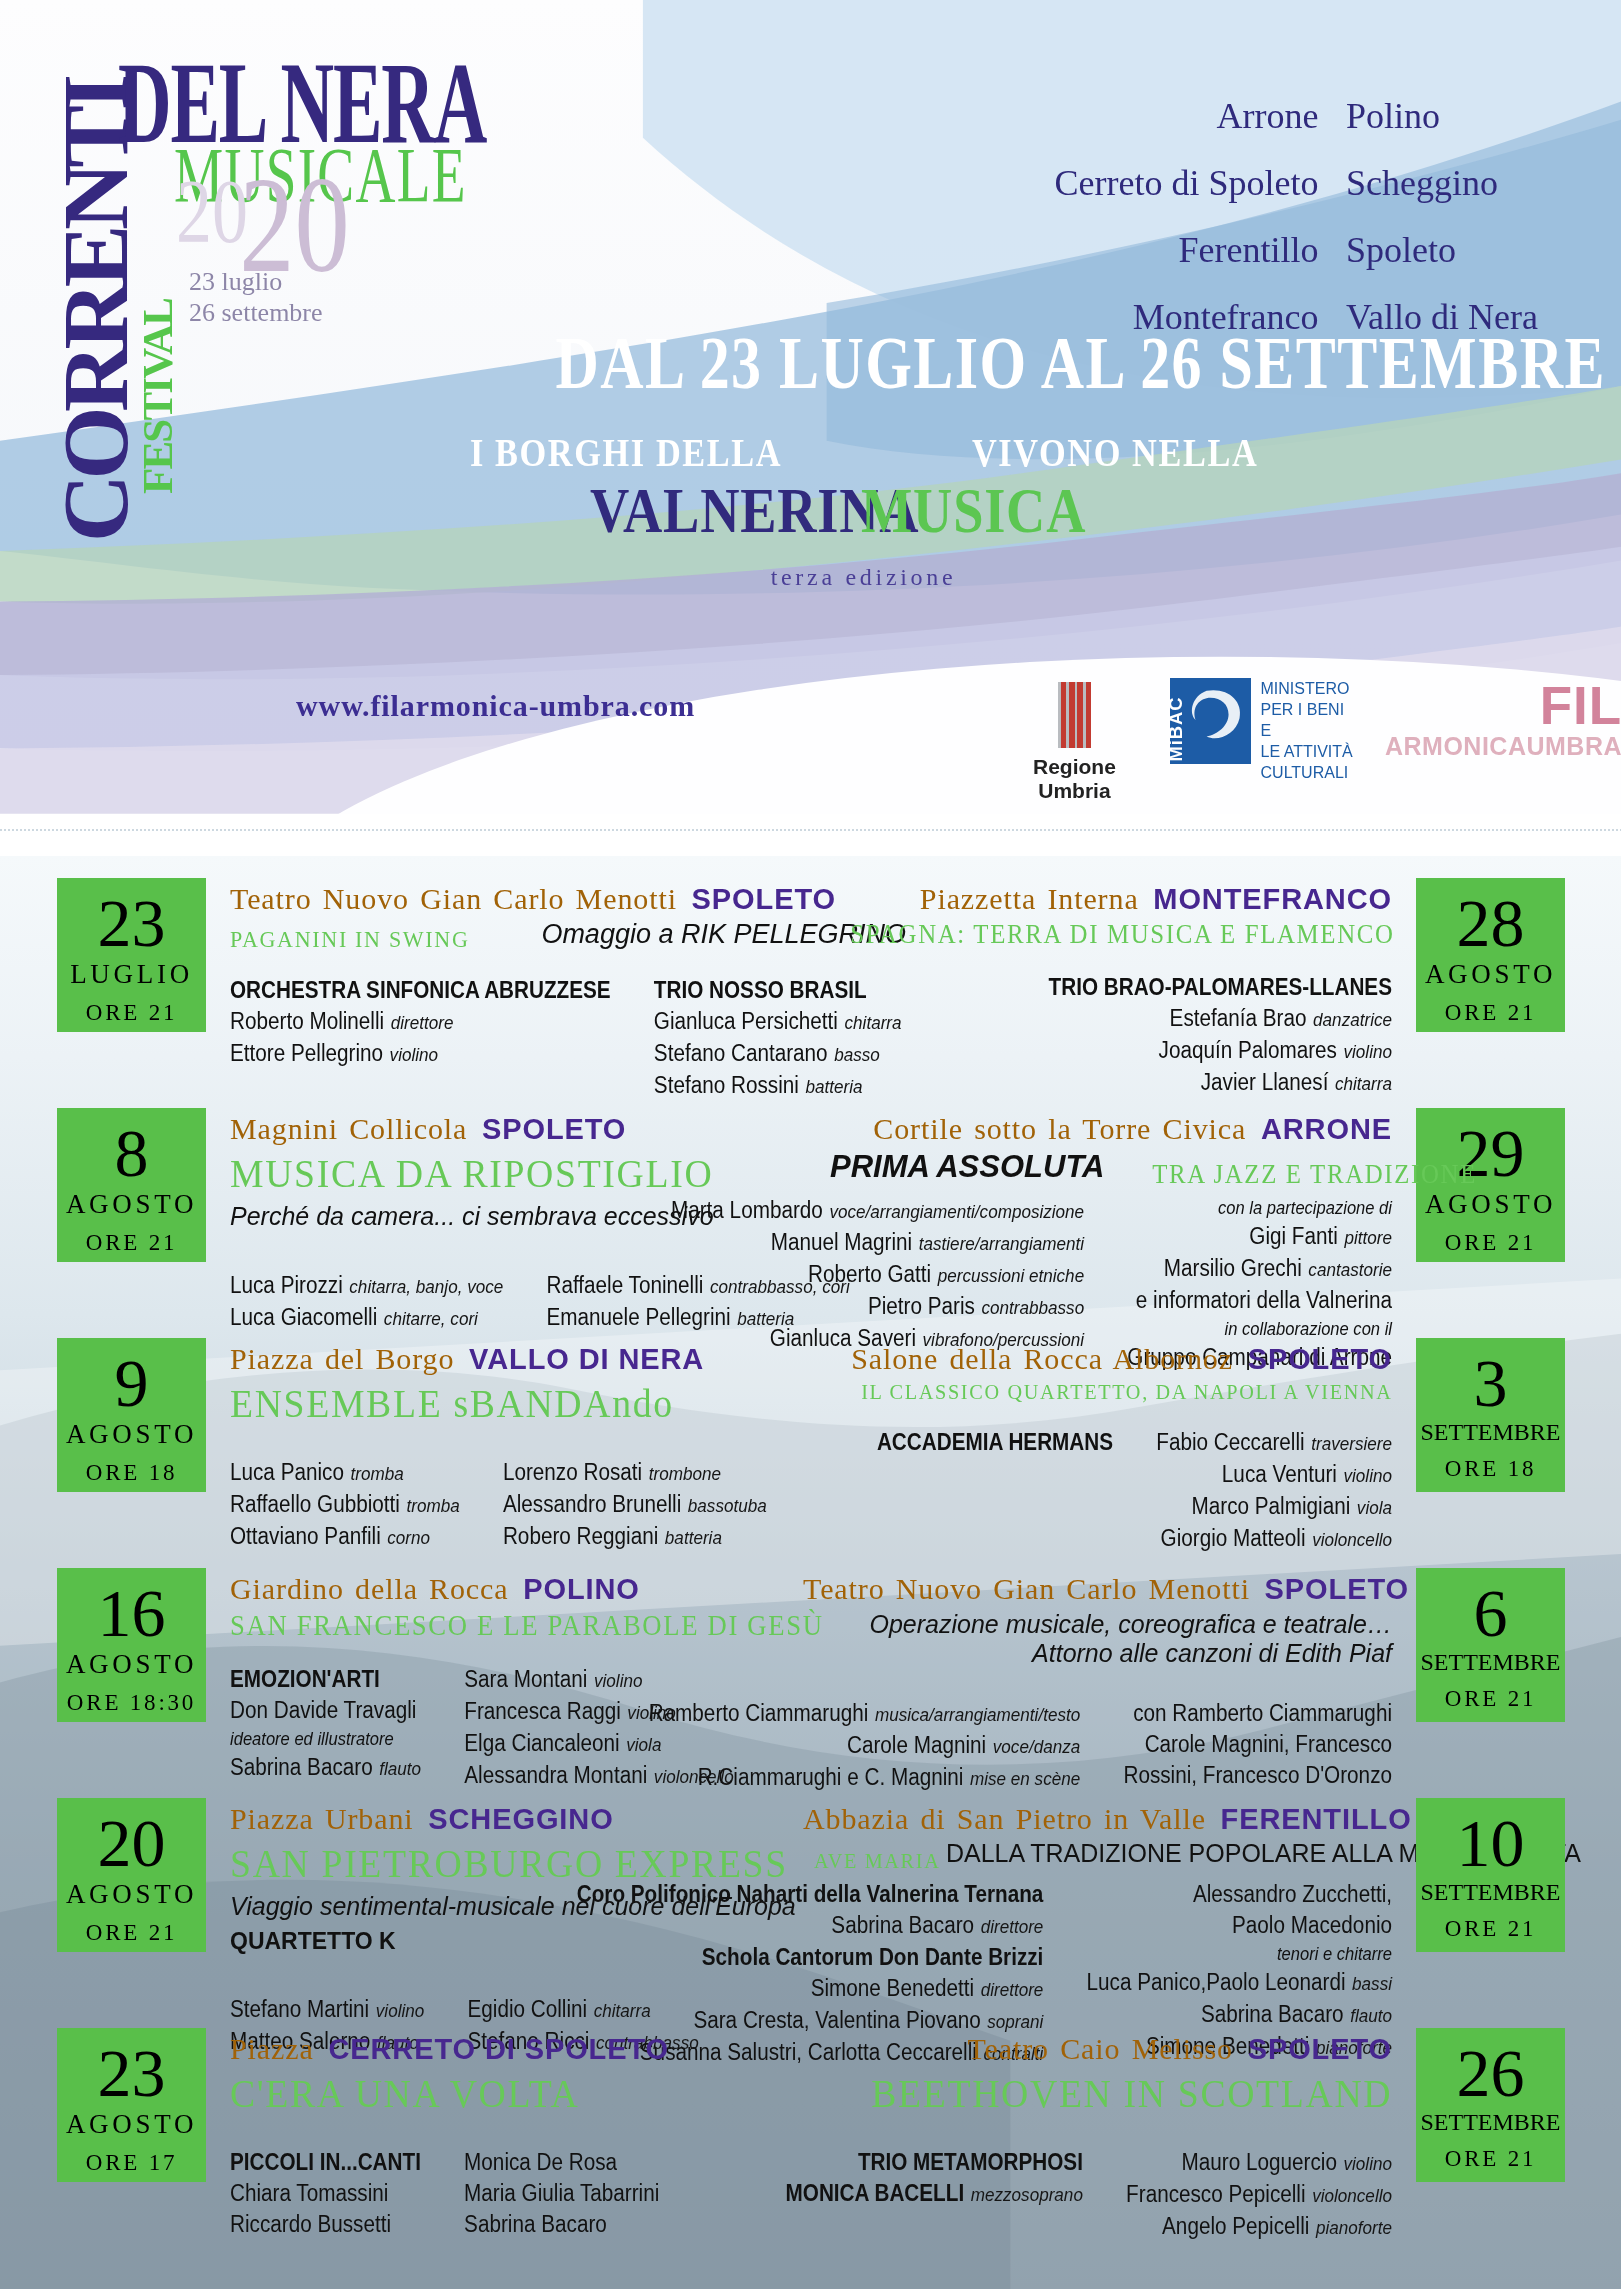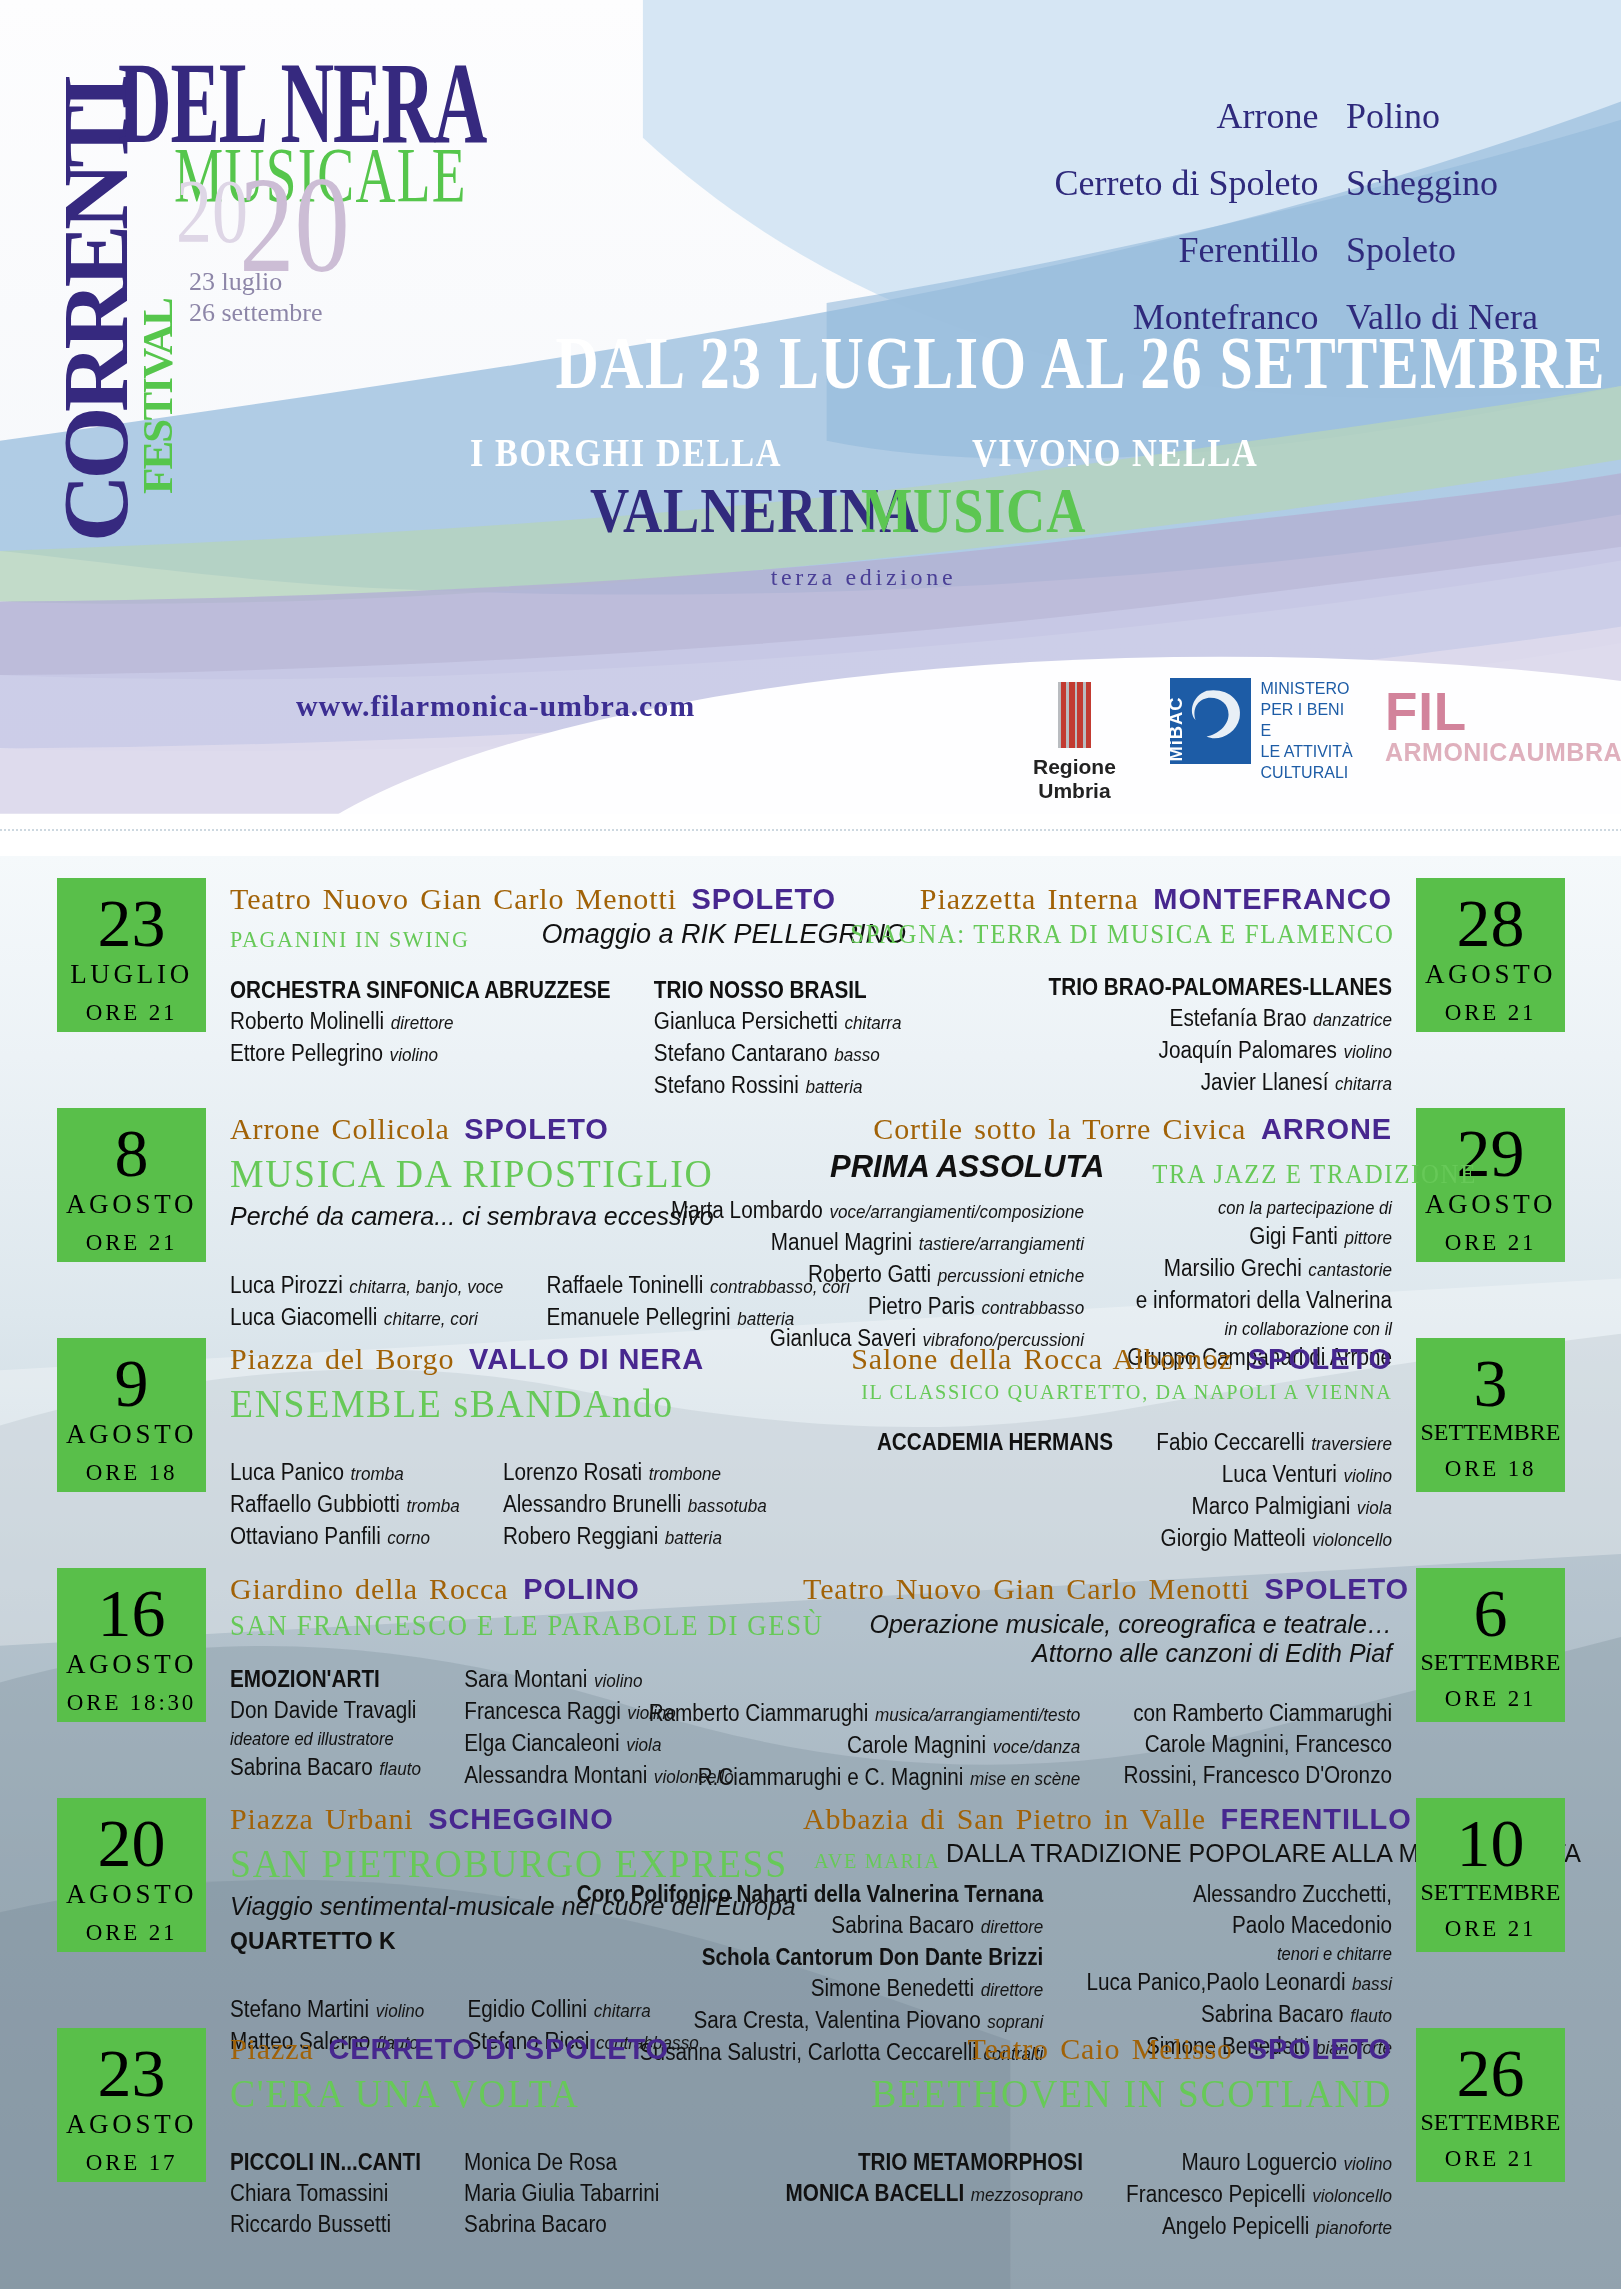--- a/index.html
+++ b/index.html
@@ -49,21 +49,21 @@
   
   #sponsors{position:absolute;top:678px;left:1010px;display:flex;align-items:flex-start;gap:31px;}
   .sp-regione{display:flex;flex-direction:column;align-items:center;margin-top:3.7px;text-align:center;}
   .stripes{width:33px;height:66px;background:repeating-linear-gradient(90deg,#b9bcc0 0 2.8px,#c23b31 2.8px 8.3px);}
   .sp-regione .sp-label{margin-top:7.3px;font-size:21px;font-weight:bold;color:#222;}
   .mibac{display:flex;gap:9.2px;}
   .mibac-box{width:86px;height:86px;background:#1d5ca6;position:relative;overflow:hidden;}
   .mibac-box .mb-v{position:absolute;left:-26px;top:40px;transform:rotate(-90deg);color:#fff;
                    font-weight:bold;font-size:18.4px;letter-spacing:0.9px;}
   .mibac-text{font-size:16px;line-height:1.32;color:#1d5ca6;margin-top:0;white-space:pre-line;}
-  .fil{margin-top:7px;line-height:1;}
+  .fil{margin-top:1px;line-height:1;text-align:right;}
   .fil .f1{font-size:53px;font-weight:bold;color:#d2839b;letter-spacing:0.9px;}
   .fil .f2{font-size:25px;font-weight:bold;color:#dfb0bd;margin-top:1.8px;letter-spacing:0.5px;}
   .divider{position:absolute;left:0;right:0;top:829px;border-top:2.8px dotted #cdd8e0;}
 
   
   #photo{position:absolute;left:0;top:856px;width:1622px;height:1433px;
          background:linear-gradient(180deg,#f5f9fb 0%,#ecf2f6 14%,#dde7ed 32%,#c6d3dc 52%,#b0bfc9 72%,#a3b2bc 100%);}
   #photo svg{position:absolute;inset:0;}
 
   
@@ -246,21 +246,21 @@
       </div>
       <div class="event-row">
         <div class="event left">
     <div class="date-block">
       <div class="d-day">8</div>
       <div class="d-month">AGOSTO</div>
       <div class="d-time">ORE 21</div>
     </div>
     <div class="details">
       <div class="venue-line">
-        <span class="venue">Arrone Collicola</span><span class="town">SPOLETO</span>
+        <span class="venue">Magnini Collicola</span><span class="town">SPOLETO</span>
       </div>
       <div class="title-line">
         <span class="title">MUSICA DA RIPOSTIGLIO</span>
       </div>
       <div class="subtitle">Perché da camera... ci sembrava eccessivo</div>
 
       <div class="cols" style="margin-top: 39px;">
               <div class="col">
                 <div class="a-line"><span class="nm">Luca Pirozzi</span><span class="rl">chitarra, banjo, voce</span></div>
                 <div class="a-line"><span class="nm">Luca Giacomelli</span><span class="rl">chitarre, cori</span></div>

